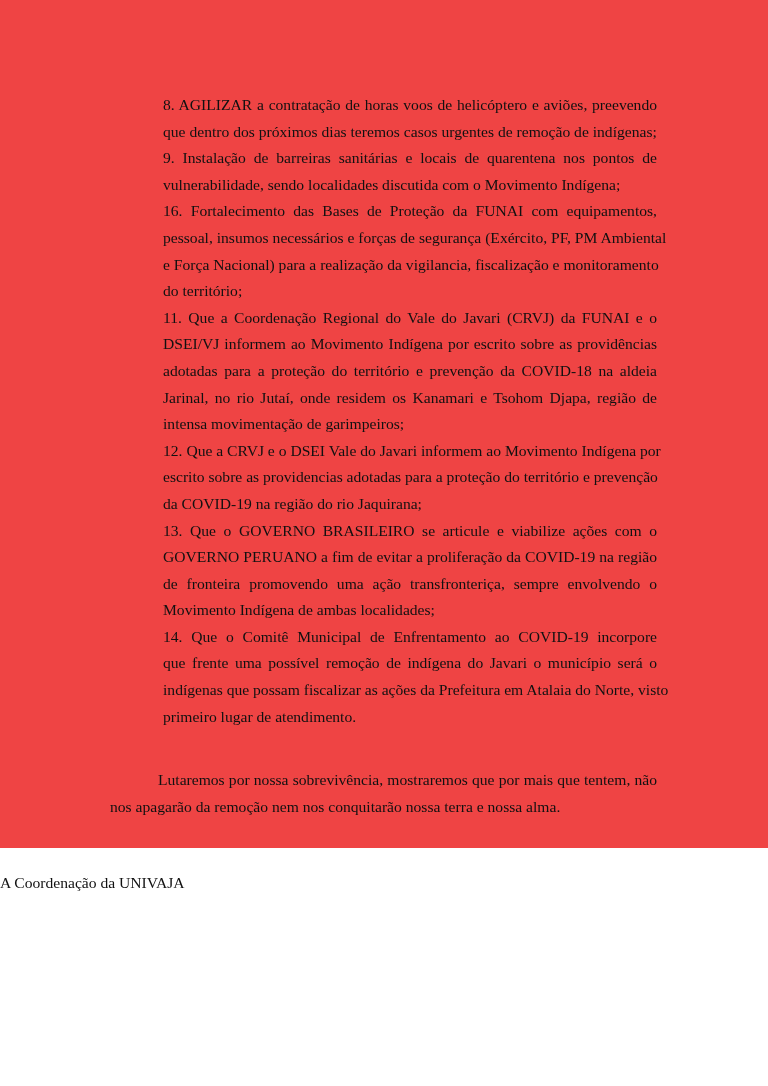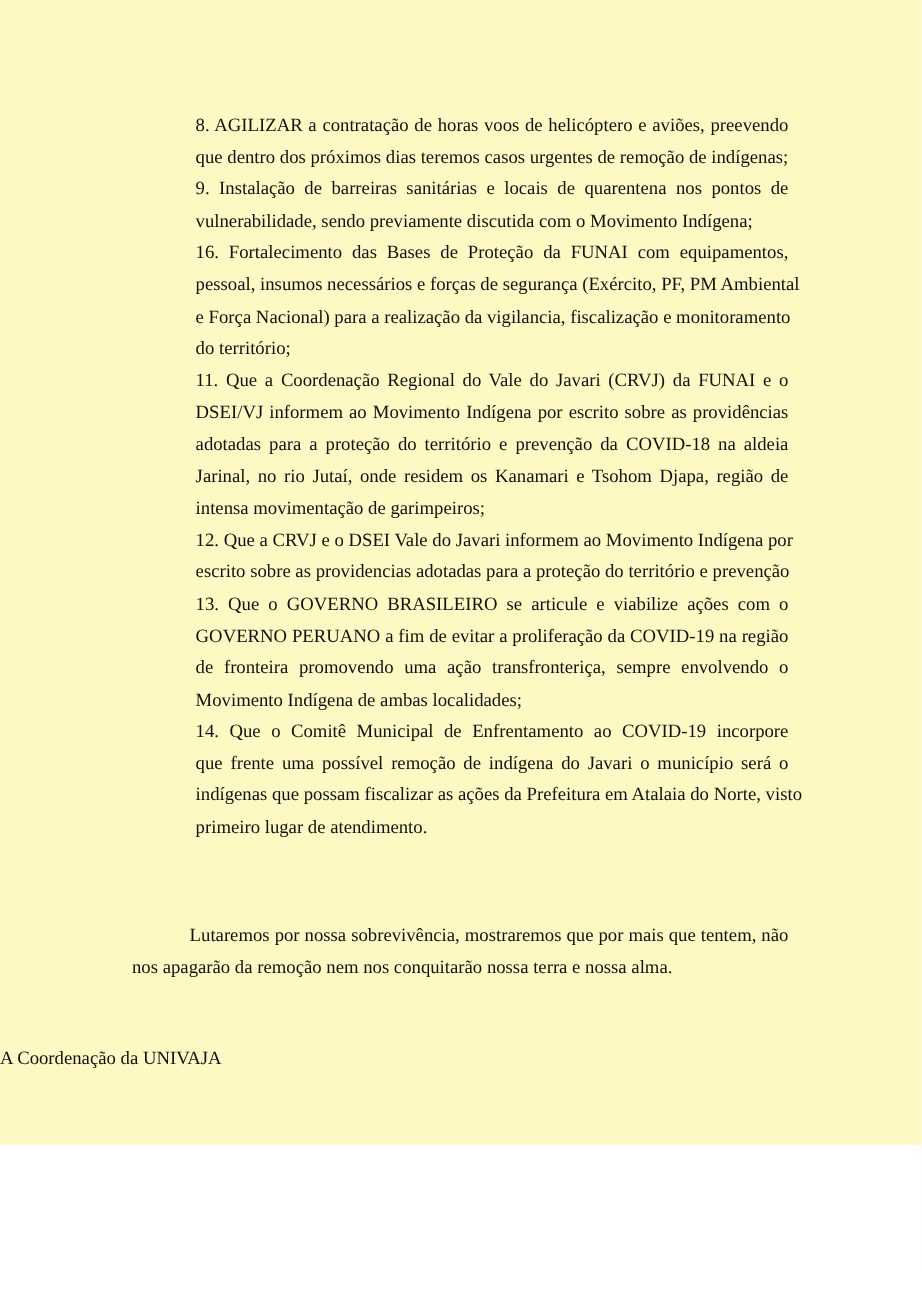--- a/index.html
+++ b/index.html
@@ -1,19 +1,19 @@
 <!DOCTYPE html>
 <html><head>
   <meta charset="utf-8">
   <style>
     html, body { margin: 0; padding: 0; background: #ffffff; }
     body { width: 768px; height: 1086px; position: relative; overflow: hidden; }
     .page {
-      position: absolute; left: 0; top: 0; width: 768px; height: 954px;
-      background: #fef9c3; color: #111111;
+      position: absolute; left: 0; top: 0; width: 768px; height: 848px;
+      background: #ef4444; color: #111111;
       font-family: "Liberation Serif", serif; font-size: 15.6px;
     }
     .list { position: absolute; left: 163px; top: 92px; width: 494px; }
     .item { margin: 0; }
     .line {
       display: block; height: 26.6px; line-height: 26.6px;
       text-align: justify; text-align-last: justify; white-space: nowrap;
     }
     .line.last { text-align-last: left; }
     .closing { position: absolute; left: 110px; top: 766px; width: 547px; }
@@ -30,41 +30,42 @@
 <div class="page">
   <div class="list">
 
     <div class="item">
       <span class="line">8. AGILIZAR a contratação de horas voos de helicóptero e aviões, preevendo</span>
       <span class="line last">que dentro dos próximos dias teremos casos urgentes de remoção de indígenas;</span>
     </div>
 
     <div class="item">
       <span class="line">9. Instalação de barreiras sanitárias  e locais de quarentena nos pontos de</span>
-      <span class="line last">vulnerabilidade, sendo previamente discutida com o Movimento Indígena;</span>
+      <span class="line last">vulnerabilidade, sendo localidades discutida com o Movimento Indígena;</span>
     </div>
 
     <div class="item">
       <span class="line">16. Fortalecimento das Bases de Proteção da FUNAI com equipamentos,</span>
       <span class="line">pessoal, insumos necessários e forças de segurança (Exército, PF, PM Ambiental</span>
       <span class="line">e Força Nacional) para a realização da vigilancia, fiscalização e monitoramento</span>
       <span class="line last">do território;</span>
     </div>
 
     <div class="item">
       <span class="line">11. Que a Coordenação Regional do Vale do Javari (CRVJ) da FUNAI e o</span>
       <span class="line">DSEI/VJ informem ao Movimento Indígena por escrito sobre as providências</span>
       <span class="line">adotadas para a proteção do território e prevenção da COVID-18 na aldeia</span>
       <span class="line">Jarinal, no rio Jutaí, onde residem os Kanamari e Tsohom Djapa, região de</span>
       <span class="line last">intensa movimentação de garimpeiros;</span>
     </div>
 
     <div class="item">
       <span class="line">12. Que a CRVJ e o DSEI Vale do Javari  informem ao Movimento Indígena por</span>
       <span class="line">escrito sobre as providencias adotadas para a proteção do território e prevenção</span>
+      <span class="line last">da COVID-19 na região do rio Jaquirana;</span>
     </div>
 
     <div class="item">
       <span class="line">13. Que o GOVERNO BRASILEIRO se articule e viabilize ações com o</span>
       <span class="line">GOVERNO PERUANO a fim de evitar a proliferação da COVID-19 na região</span>
       <span class="line">de fronteira promovendo uma ação transfronteriça, sempre envolvendo o</span>
       <span class="line last">Movimento Indígena de ambas localidades;</span>
     </div>
 
     <div class="item">

